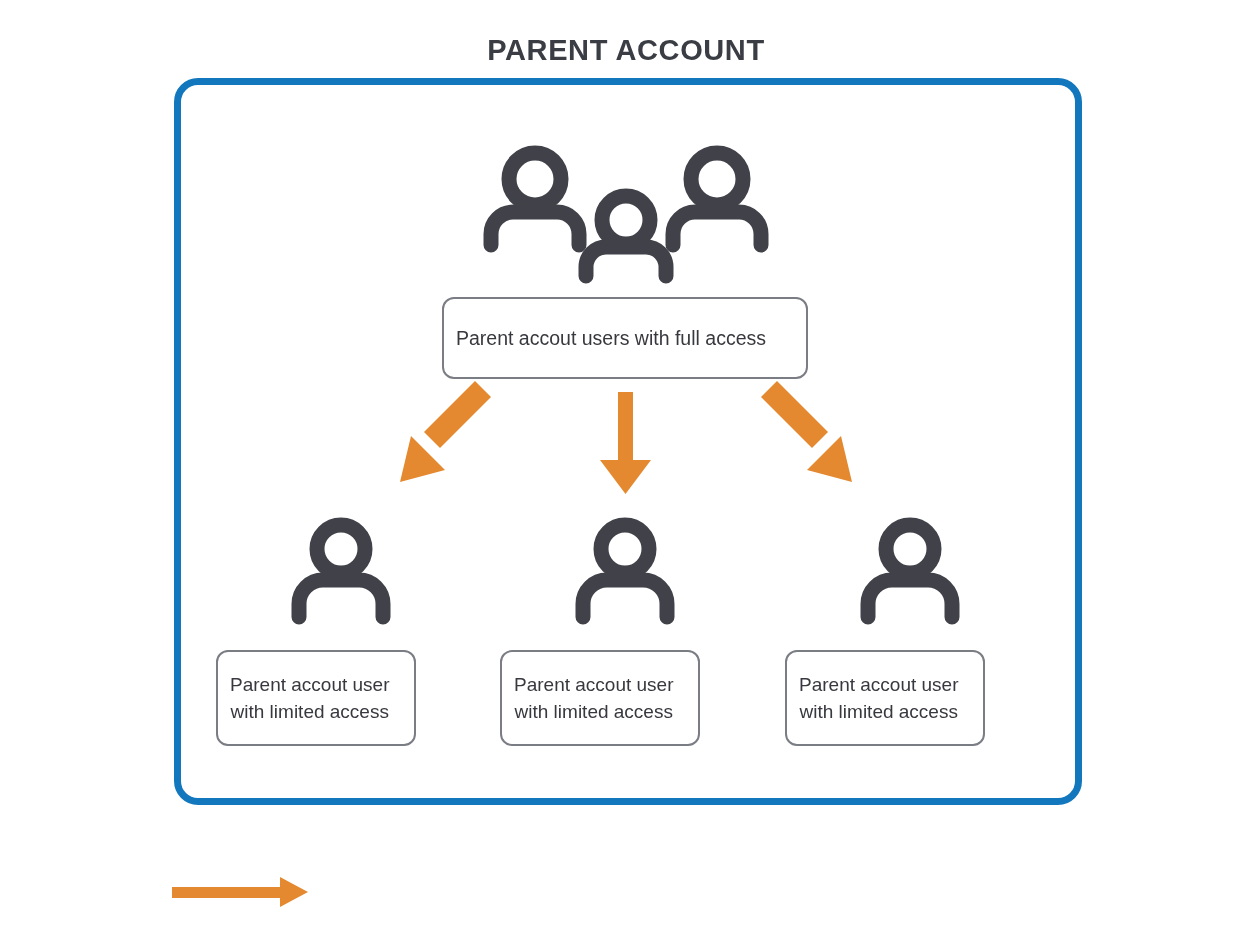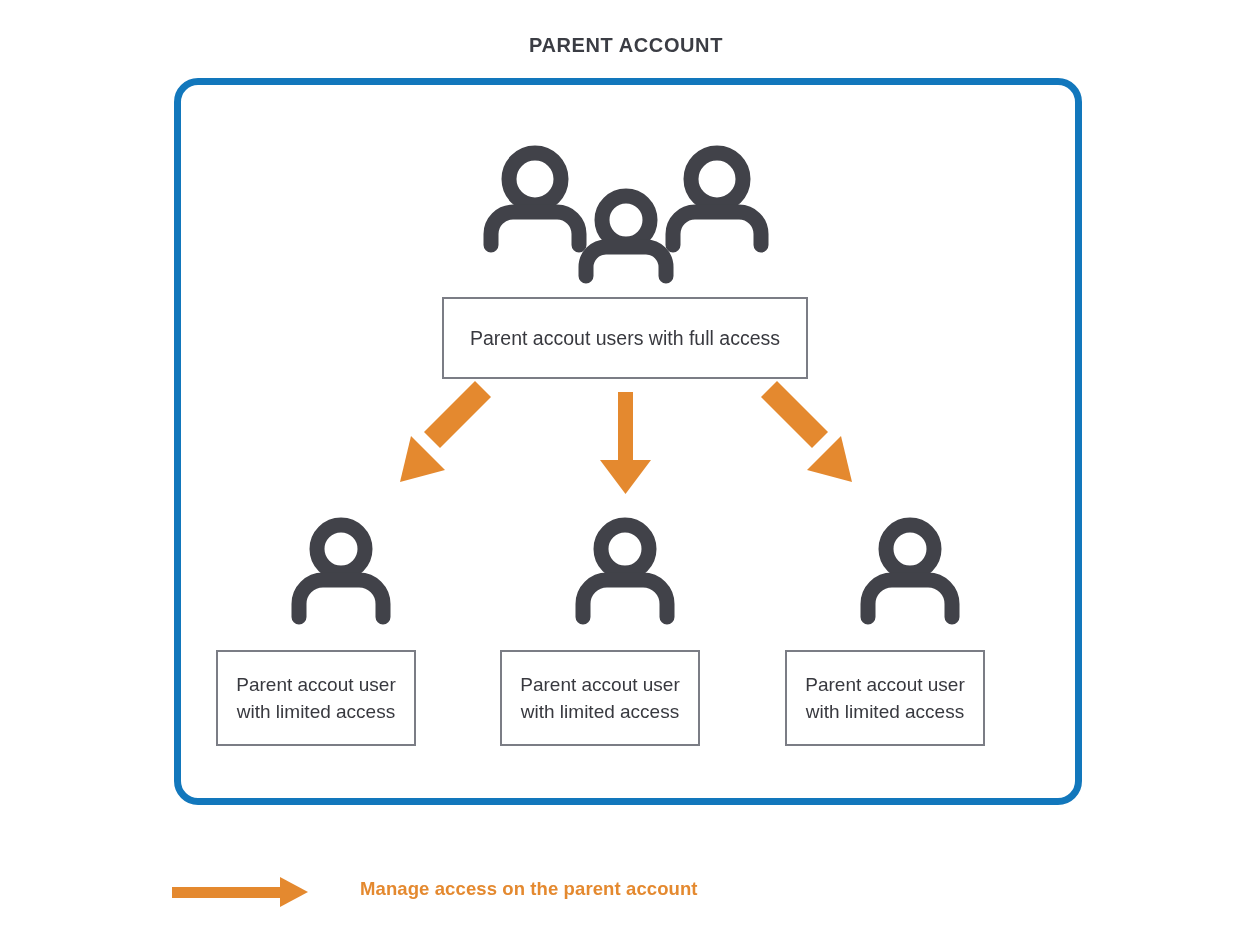--- a/index.html
+++ b/index.html
@@ -23,21 +23,21 @@
     height: 934px;
   }
 
   
   .page-title {
     position: absolute;
     left: 0;
     top: 34px;
     width: 1252px;
     text-align: center;
-    font-size: 20px;
+    font-size: 29px;
     font-weight: bold;
     letter-spacing: 0.6px;
     color: #3b3d44;
     font-family: "Liberation Sans", "DejaVu Sans", sans-serif;
   }
 
   
   .account-frame {
     position: absolute;
     left: 174px;
@@ -65,31 +65,30 @@
   }
   .icon-user-left   { left: 288px; top: 517px; }
   .icon-user-center { left: 572px; top: 517px; }
   .icon-user-right  { left: 857px; top: 517px; }
 
   
   .role-box {
     position: absolute;
     box-sizing: border-box;
     border: 2px solid #7b7d85;
-    border-radius: 0;
+    border-radius: 12px;
     background: #ffffff;
     display: flex;
     align-items: center;
-    justify-content: center;
     text-align: center;
     color: #38393f;
     font-size: 19px;
     line-height: 27px;
     font-family: "Liberation Sans", "DejaVu Sans", sans-serif;
-    padding: 4px 4px;
+    padding: 4px 12px;
   }
   .role-box-full {
     left: 442px;
     top: 297px;
     width: 366px;
     height: 82px;
     font-size: 19.5px;
   }
   .role-box-limited {
     top: 650px;
@@ -227,16 +226,15 @@
 with limited access</span>
   </div>
 
   <div class="legend">
     <div class="legend-arrow">
       <svg viewBox="0 0 140 36" width="140" height="36" aria-hidden="true">
         <rect x="0" y="13" width="110" height="11" fill="#e4892f"></rect>
         <path d="M108,3 L136,18 L108,33 Z" fill="#e4892f"></path>
       </svg>
     </div>
-    <div class="legend-label">Manage access on the parent account</div>
   </div>
 
 </div>
 
 </body></html>

